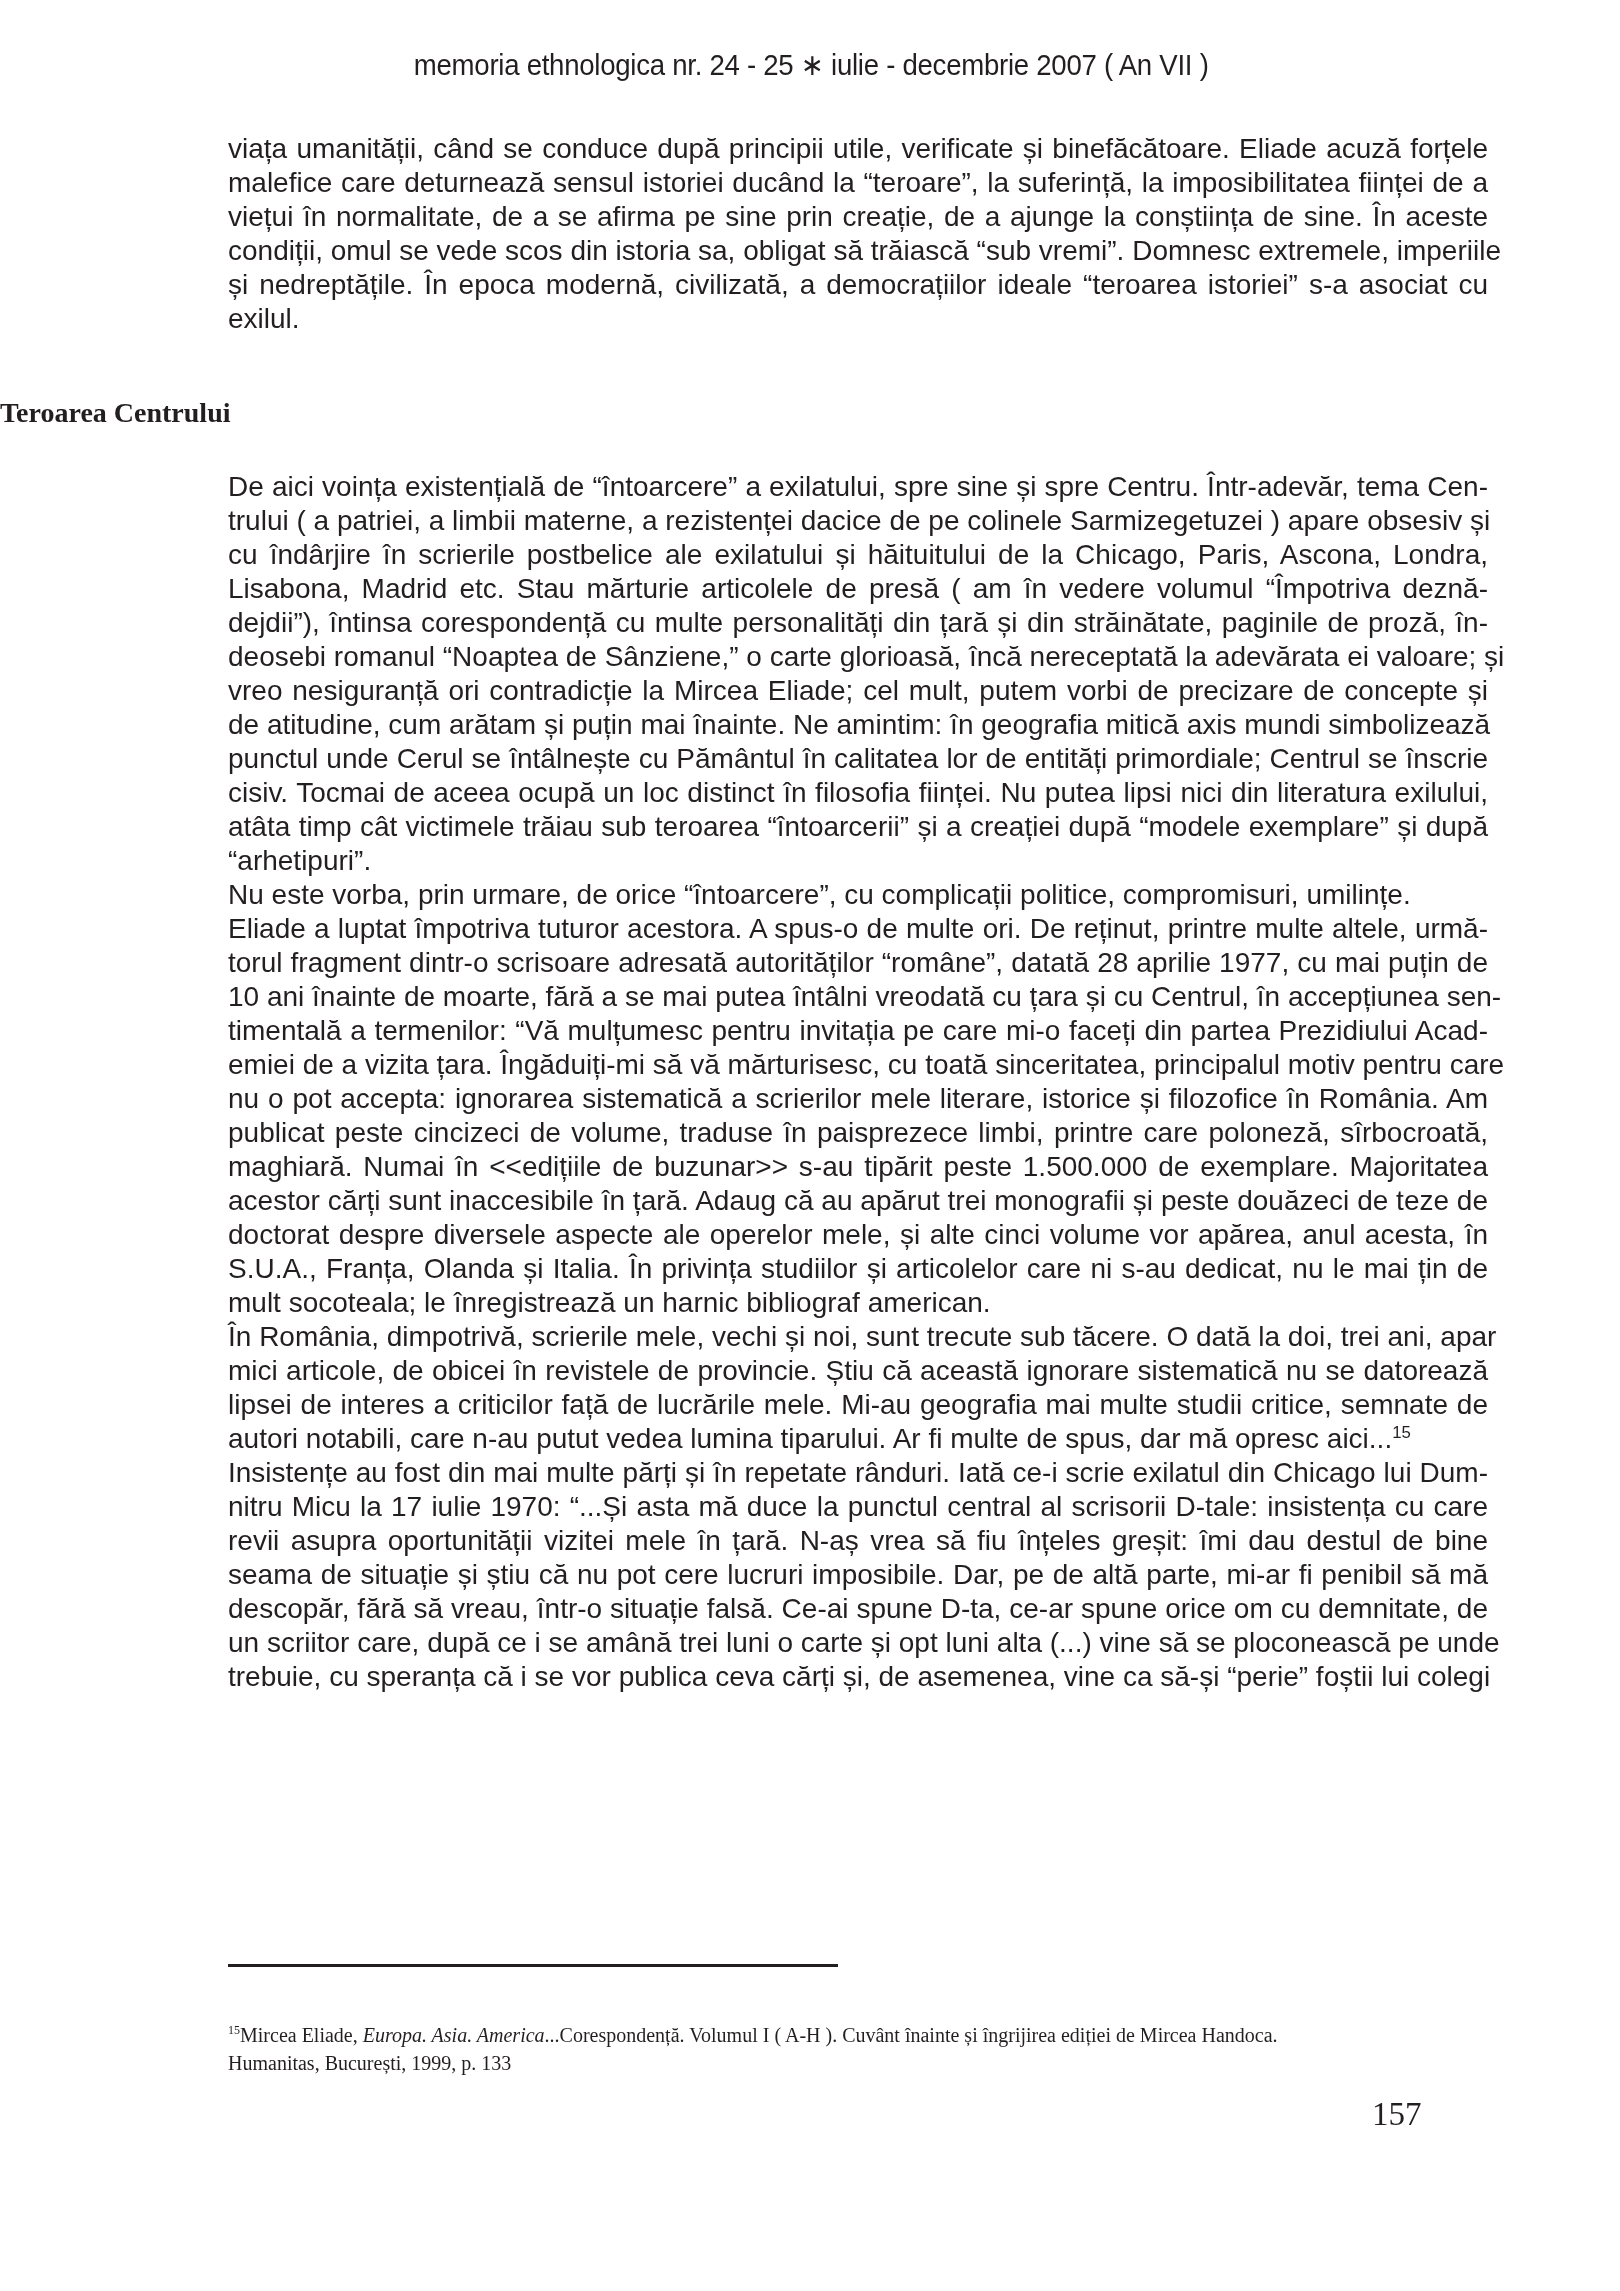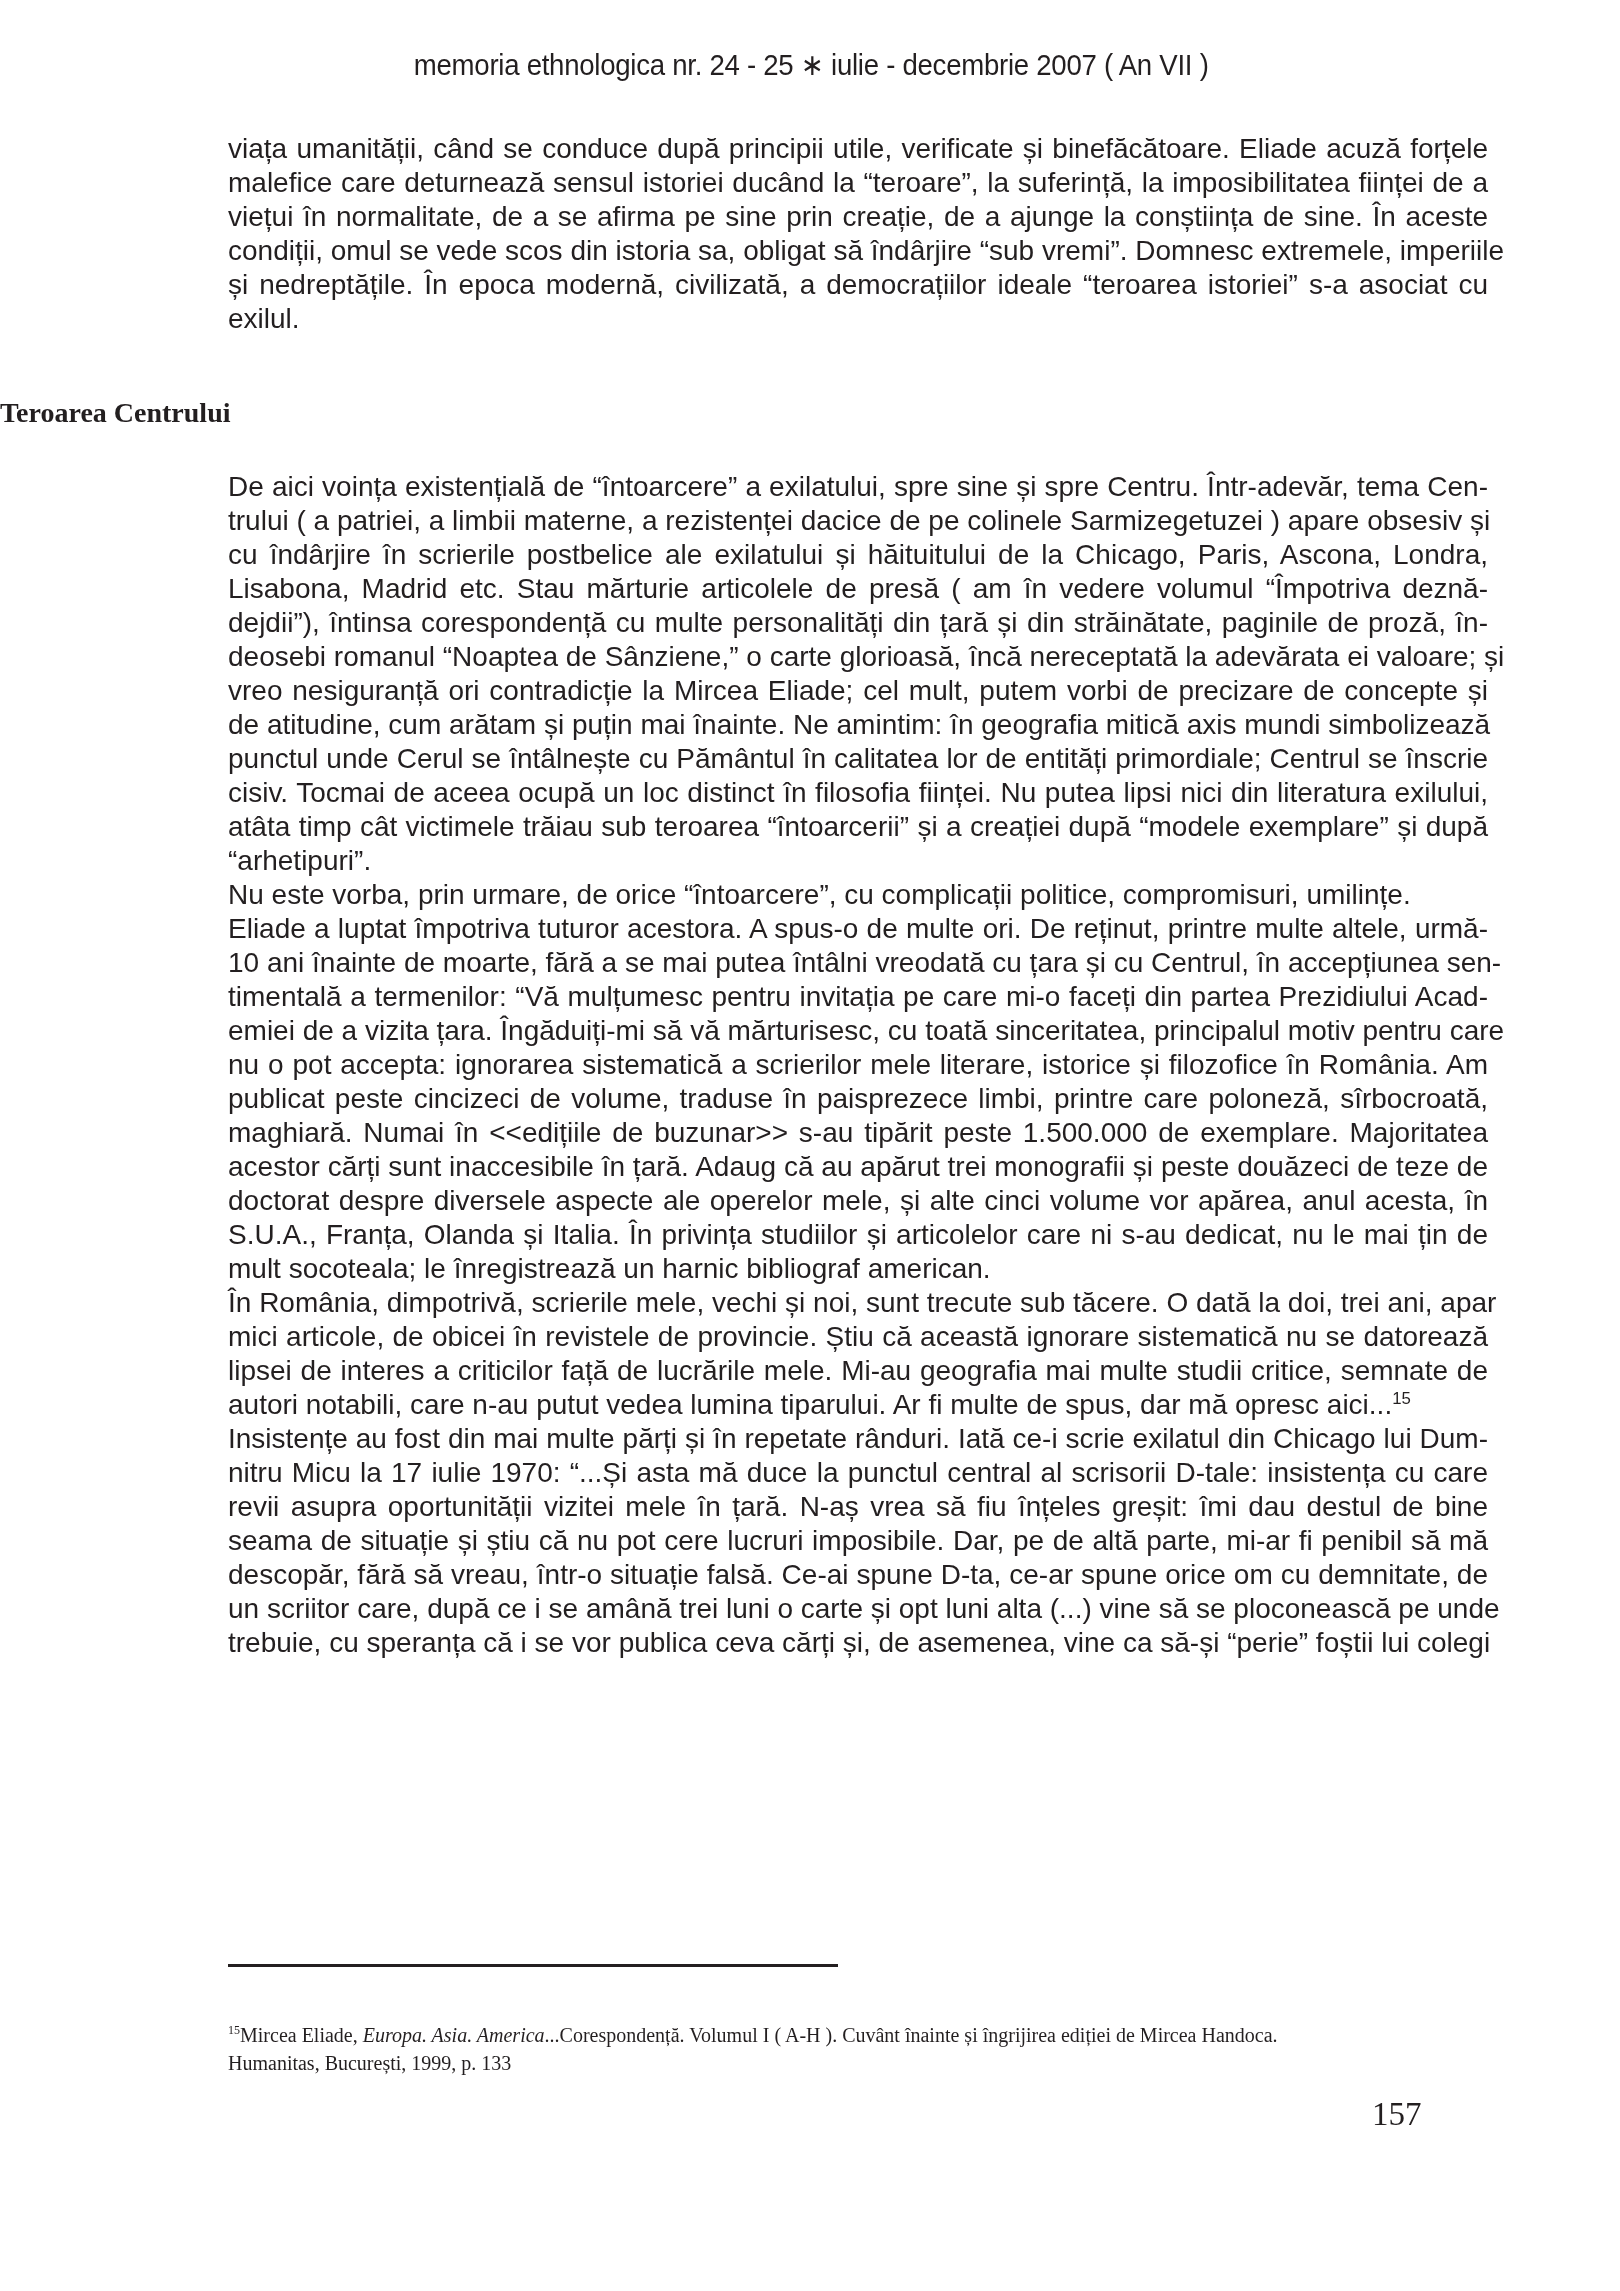--- a/index.html
+++ b/index.html
@@ -35,21 +35,21 @@
 </style>
 </head>
 <body>
 
 <div class="running-head">memoria ethnologica nr. 24 - 25 ∗ iulie - decembrie 2007 ( An VII )</div>
 
 <div class="text-block intro" id="intro">
     <span class="line"><span>viața umanității, când se conduce după principii utile, verificate și binefăcătoare. Eliade acuză forțele</span></span>
     <span class="line"><span>malefice care deturnează sensul istoriei ducând la “teroare”, la suferință, la imposibilitatea ființei de a</span></span>
     <span class="line"><span>viețui în normalitate, de a se afirma pe sine prin creație, de a ajunge la conștiința de sine. În aceste</span></span>
-    <span class="line"><span>condiții, omul se vede scos din istoria sa, obligat să îndârjire “sub vremi”. Domnesc extremele, imperiile</span></span>
+    <span class="line"><span>condiții, omul se vede scos din istoria sa, obligat să trăiască “sub vremi”. Domnesc extremele, imperiile</span></span>
     <span class="line"><span>și nedreptățile. În epoca modernă, civilizată, a democrațiilor ideale “teroarea istoriei” s-a asociat cu</span></span>
     <span class="line last"><span>exilul.</span></span>
   </div>
 
 <div class="section-title">Teroarea Centrului</div>
 
 <div class="text-block main" id="main">
     <span class="line"><span>De aici voința existențială de “întoarcere” a exilatului, spre sine și spre Centru. Într-adevăr, tema Cen-</span></span>
     <span class="line"><span>trului ( a patriei, a limbii materne, a rezistenței dacice de pe colinele Sarmizegetuzei ) apare obsesiv și</span></span>
     <span class="line"><span>cu îndârjire în scrierile postbelice ale exilatului și hăituitului de la Chicago, Paris, Ascona, Londra,</span></span>
@@ -57,20 +57,21 @@
     <span class="line"><span>dejdii”), întinsa corespondență cu multe personalități din țară și din străinătate, paginile de proză, în-</span></span>
     <span class="line"><span>deosebi romanul “Noaptea de Sânziene,” o carte glorioasă, încă nereceptată la adevărata ei valoare; și</span></span>
     <span class="line"><span>vreo nesiguranță ori contradicție la Mircea Eliade; cel mult, putem vorbi de precizare de concepte și</span></span>
     <span class="line"><span>de atitudine, cum arătam și puțin mai înainte. Ne amintim: în geografia mitică axis mundi simbolizează</span></span>
     <span class="line"><span>punctul unde Cerul se întâlnește cu Pământul în calitatea lor de entități primordiale; Centrul se înscrie</span></span>
     <span class="line"><span>cisiv. Tocmai de aceea ocupă un loc distinct în filosofia ființei. Nu putea lipsi nici din literatura exilului,</span></span>
     <span class="line"><span>atâta timp cât victimele trăiau sub teroarea “întoarcerii” și a creației după “modele exemplare” și după</span></span>
     <span class="line last"><span>“arhetipuri”.</span></span>
     <span class="line last"><span>Nu este vorba, prin urmare, de orice “întoarcere”, cu complicații politice, compromisuri, umilințe.</span></span>
     <span class="line"><span>Eliade a luptat împotriva tuturor acestora. A spus-o de multe ori. De reținut, printre multe altele, urmă-</span></span>
+    <span class="line"><span>torul fragment dintr-o scrisoare adresată autorităților “române”, datată 28 aprilie 1977, cu mai puțin de</span></span>
     <span class="line"><span>10 ani înainte de moarte, fără a se mai putea întâlni vreodată cu țara și cu Centrul, în accepțiunea sen-</span></span>
     <span class="line"><span>timentală a termenilor: “Vă mulțumesc pentru invitația pe care mi-o faceți din partea Prezidiului Acad-</span></span>
     <span class="line"><span>emiei de a vizita țara. Îngăduiți-mi să vă mărturisesc, cu toată sinceritatea, principalul motiv pentru care</span></span>
     <span class="line"><span>nu o pot accepta: ignorarea sistematică a scrierilor mele literare, istorice și filozofice în România. Am</span></span>
     <span class="line"><span>publicat peste cincizeci de volume, traduse în paisprezece limbi, printre care poloneză, sîrbocroată,</span></span>
     <span class="line"><span>maghiară. Numai în &lt;&lt;edițiile de buzunar&gt;&gt; s-au tipărit peste 1.500.000 de exemplare. Majoritatea</span></span>
     <span class="line"><span>acestor cărți sunt inaccesibile în țară. Adaug că au apărut trei  monografii și peste douăzeci de teze de</span></span>
     <span class="line"><span>doctorat despre diversele aspecte ale operelor mele, și alte cinci volume vor apărea, anul acesta, în</span></span>
     <span class="line"><span>S.U.A., Franța, Olanda și Italia. În privința studiilor și articolelor care ni s-au dedicat, nu le mai țin de</span></span>
     <span class="line last"><span>mult socoteala; le înregistrează un harnic bibliograf american.</span></span>

